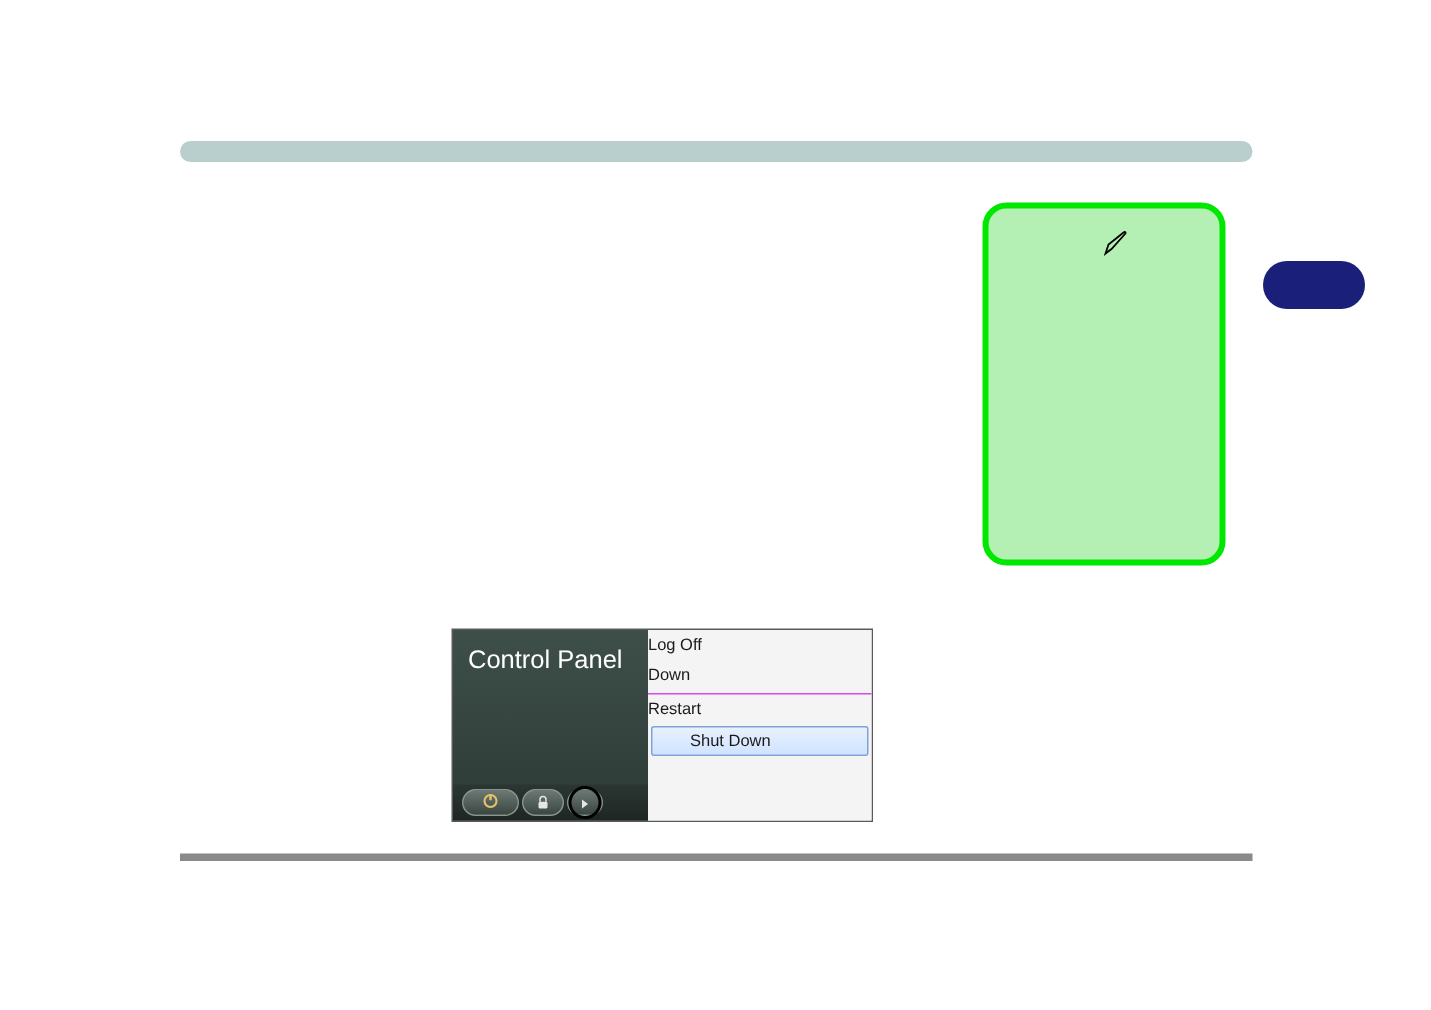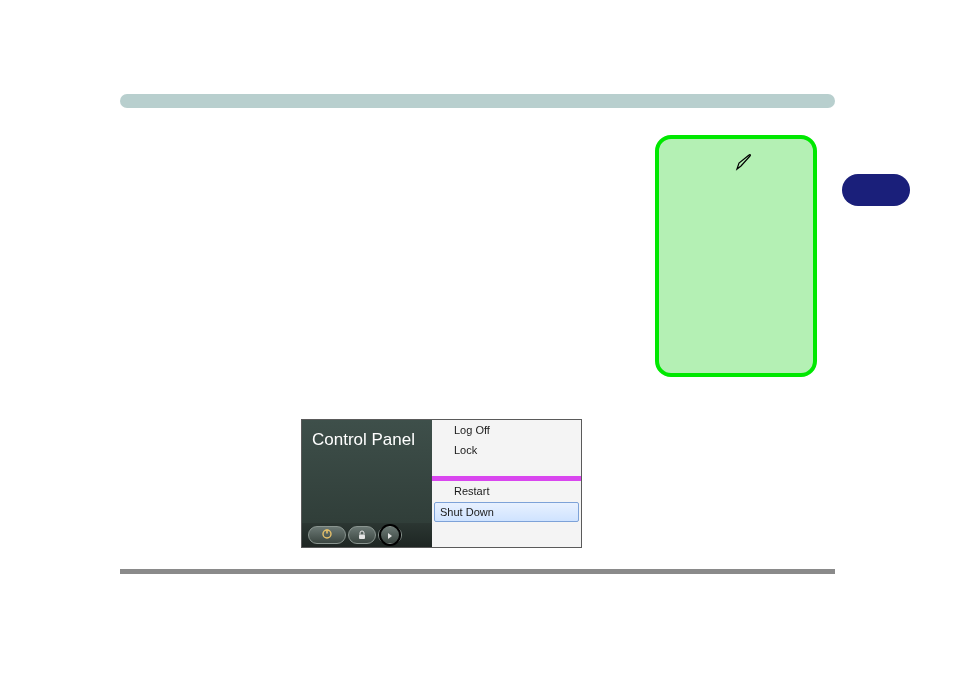--- a/index.html
+++ b/index.html
@@ -102,35 +102,35 @@
   }
   .menu-right {
     flex: 1;
     background: #f4f4f4;
     font-size: 11px;
     color: #1a1a1a;
     display: flex;
     flex-direction: column;
   }
   .menu-right-item {
-    padding: 4px 22px;
+    padding: 4px 0;
     cursor: pointer;
     border-bottom: 0px;
   }
   .menu-right-item.sep {
-    border-top: 5px solid #d946ef;
-    margin-top: 16px;
+    border-top: 1px solid #d946ef;
+    margin-top: 2px;
     padding-top: 4px;
   }
   .menu-right-item.highlight {
     background: linear-gradient(to bottom, #e8f1ff, #cfe3ff);
     border: 1px solid #7da2d8;
     border-radius: 2px;
     margin: 1px 2px;
-    padding: 3px 5px;
+    padding: 3px 25px;
   }
   .footer-bar {
     position: absolute;
     left: 120px;
     top: 569px;
     width: 715px;
     height: 5px;
     background: #8a8a8a;
   }
 </style>
@@ -179,21 +179,21 @@
         </span>
         <span class="arrow-circle"></span>
       </div>
     </div>
   </div>
   <div class="menu-right">
     <div class="menu-right-item">
       <span>Log Off</span>
     </div>
     <div class="menu-right-item">
-      <span>Lock</span>
+      <span>Down</span>
     </div>
     <div class="menu-right-item sep">
       <span>Restart</span>
     </div>
     <div class="menu-right-item highlight">
       <span>Shut Down</span>
     </div>
   </div>
 </div>
 

